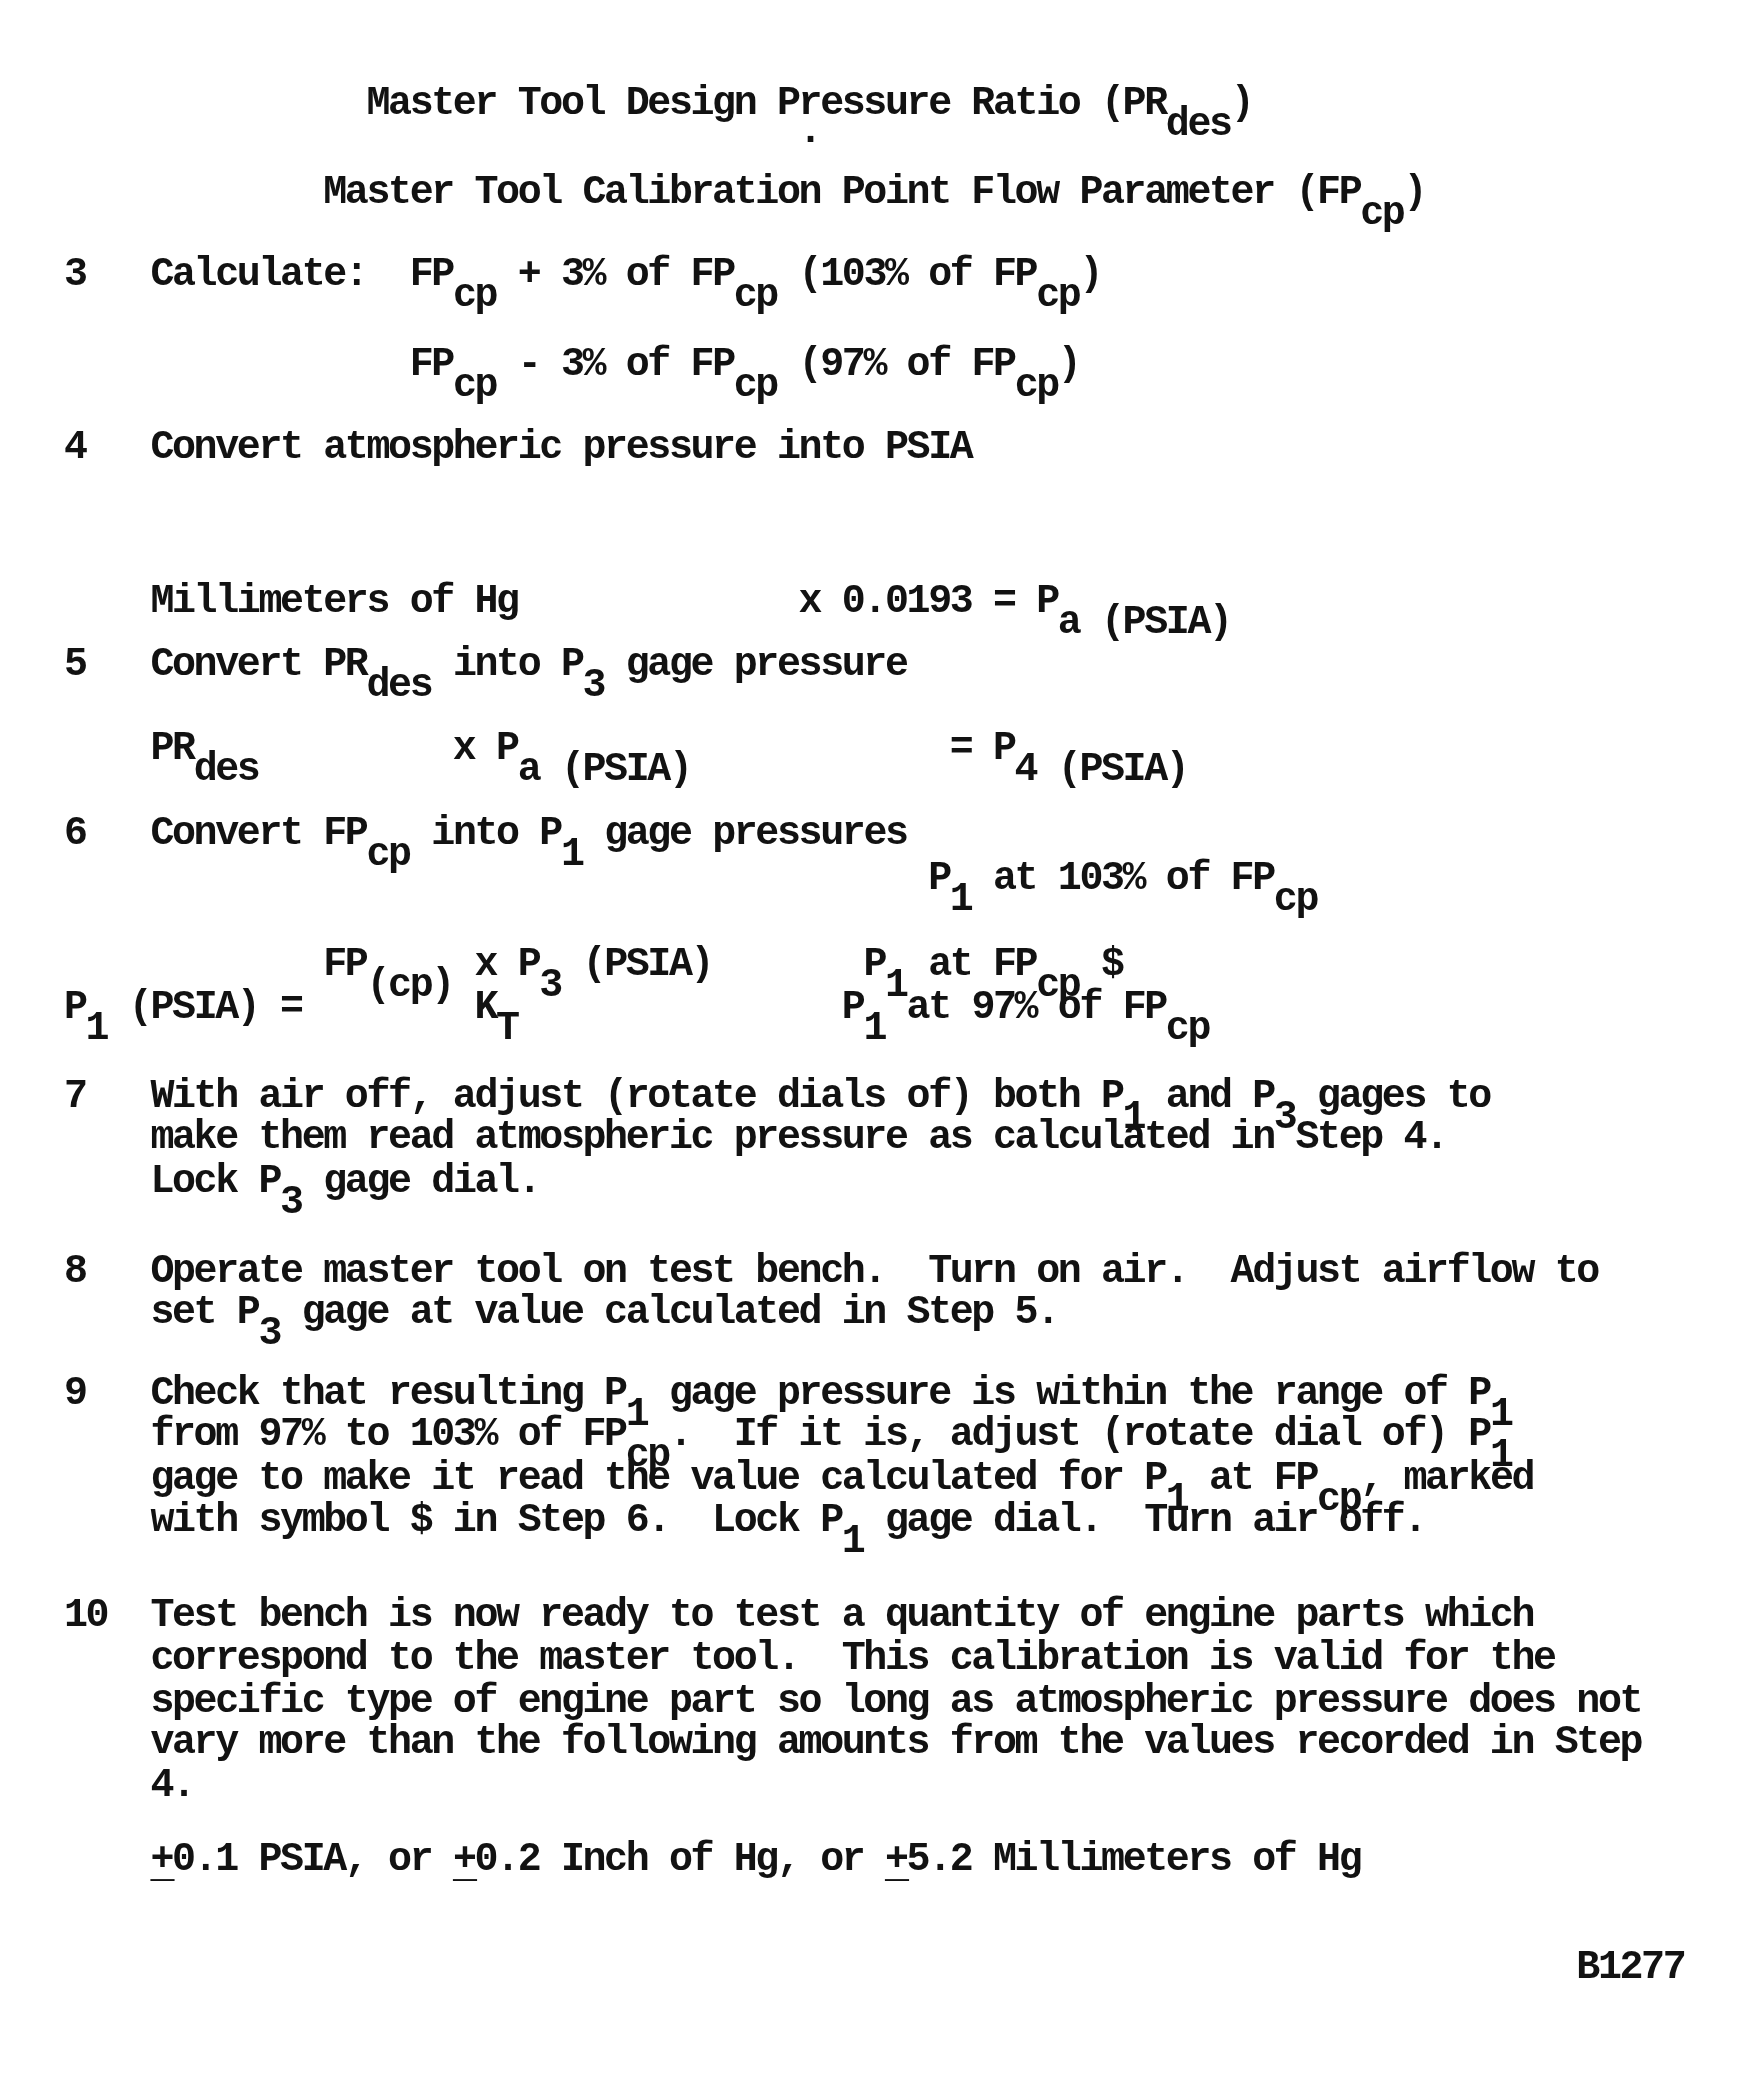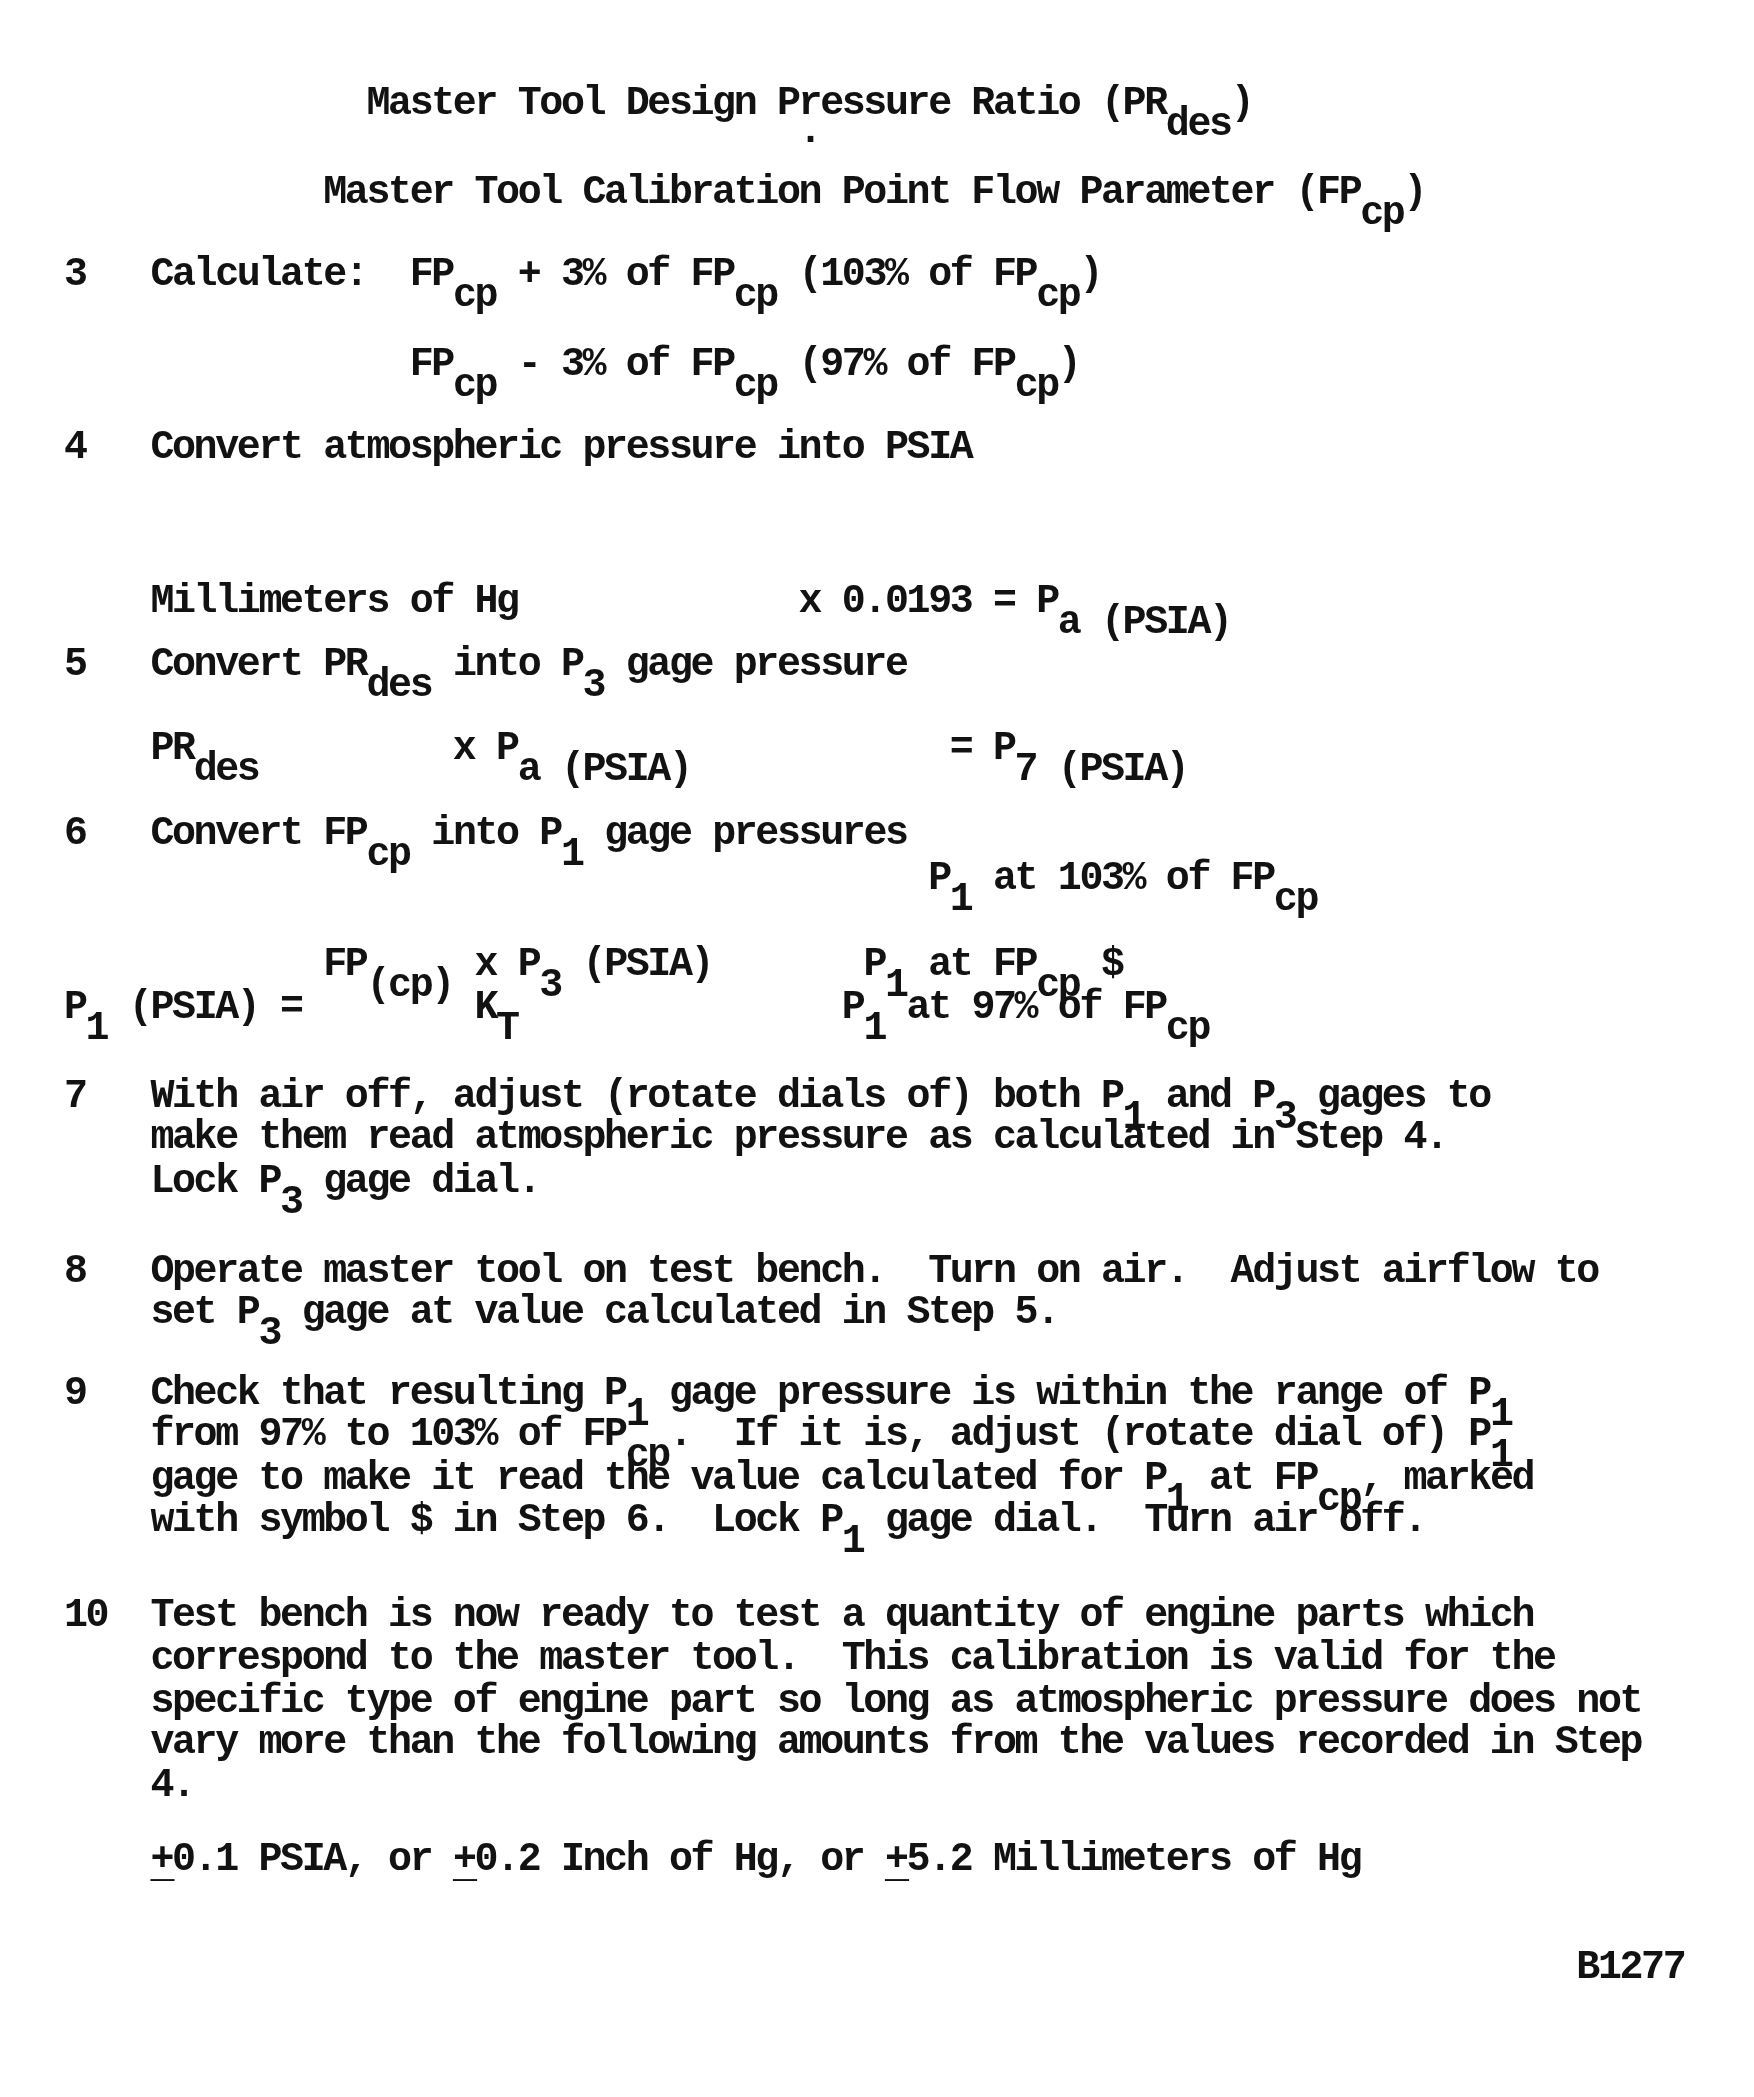--- a/index.html
+++ b/index.html
@@ -47,21 +47,21 @@
 
 <div class="page" id="doc" style="width: 1755px; height: 2097px; background: rgb(255, 255, 255); color: rgb(18, 18, 18);">
     <div class="line" style="top: 84px; text-align: right;">              Master Tool Design Pressure Ratio (PR<span class="sb">des</span>)</div>
     <div class="line" style="top: 112px;">                                  .</div>
     <div class="line" style="top: 173px;">            Master Tool Calibration Point Flow Parameter (FP<span class="sb">cp</span>)</div>
     <div class="line" style="top: 255px;">3   Calculate:  FP<span class="sb">cp</span> + 3% of FP<span class="sb">cp</span> (103% of FP<span class="sb">cp</span>)</div>
     <div class="line" style="top: 345px;">                FP<span class="sb">cp</span> - 3% of FP<span class="sb">cp</span> (97% of FP<span class="sb">cp</span>)</div>
     <div class="line" style="top: 428px;">4   Convert atmospheric pressure into PSIA</div>
     <div class="line" style="top: 554px; margin-top: 28px;">    Millimeters of Hg             x 0.0193 = P<span class="sb">a (PSIA)</span></div>
     <div class="line" style="top: 645px;">5   Convert PR<span class="sb">des</span> into P<span class="sb">3</span> gage pressure</div>
-    <div class="line" style="top: 729px;">    PR<span class="sb">des</span>         x P<span class="sb">a (PSIA)</span>            = P<span class="sb">7 (PSIA)</span></div>
+    <div class="line" style="top: 729px;">    PR<span class="sb">des</span>         x P<span class="sb">a (PSIA)</span>            = P<span class="sb">4 (PSIA)</span></div>
     <div class="line" style="top: 814px;">6   Convert FP<span class="sb">cp</span> into P<span class="sb">1</span> gage pressures</div>
     <div class="line" style="top: 859px;">                                        P<span class="sb">1</span> at 103% of FP<span class="sb">cp</span></div>
     <div class="line" style="top: 945px;">            FP<span class="sb">(cp)</span> x P<span class="sb">3</span> (PSIA)       P<span class="sb">1</span> at FP<span class="sb">cp</span> $</div>
     <div class="line" style="top: 988px;">P<span class="sb">1</span> (PSIA) =        K<span class="sb">T</span>               P<span class="sb">1</span> at 97% of FP<span class="sb">cp</span></div>
     <div class="line" style="top: 1077px;">7   With air off, adjust (rotate dials of) both P<span class="sb">1</span> and P<span class="sb">3</span> gages to</div>
     <div class="line" style="top: 1118px;">    make them read atmospheric pressure as calculated in Step 4.</div>
     <div class="line" style="top: 1162px;">    Lock P<span class="sb">3</span> gage dial.</div>
     <div class="line" style="top: 1252px;">8   Operate master tool on test bench.  Turn on air.  Adjust airflow to</div>
     <div class="line" style="top: 1293px;">    set P<span class="sb">3</span> gage at value calculated in Step 5.</div>
     <div class="line" style="top: 1374px;">9   Check that resulting P<span class="sb">1</span> gage pressure is within the range of P<span class="sb">1</span></div>

